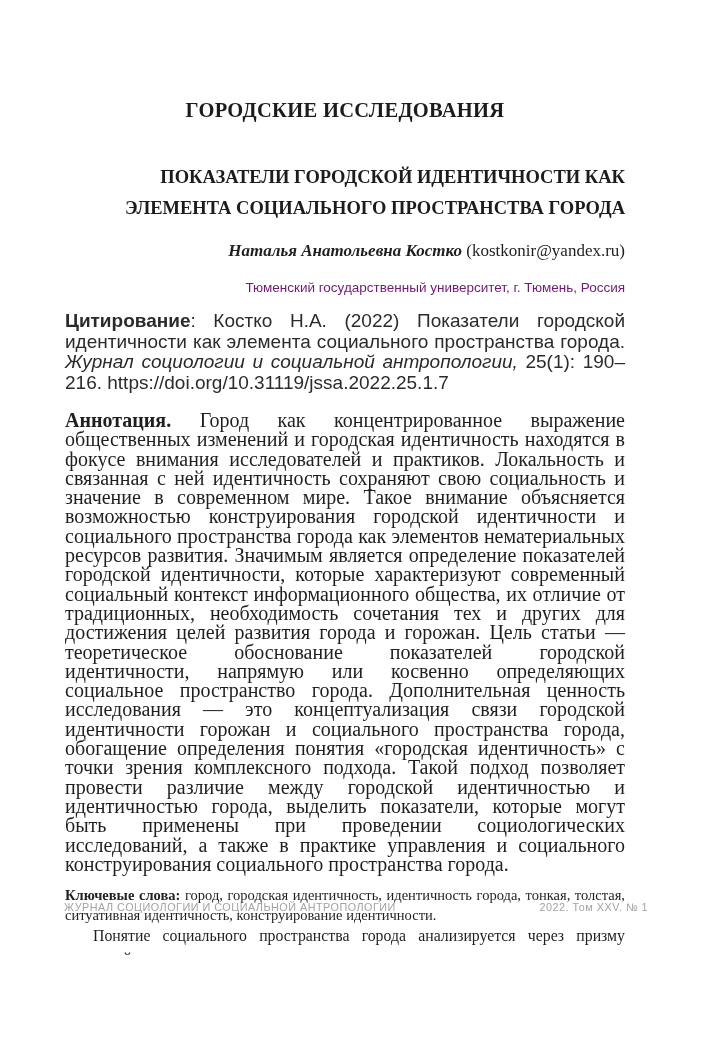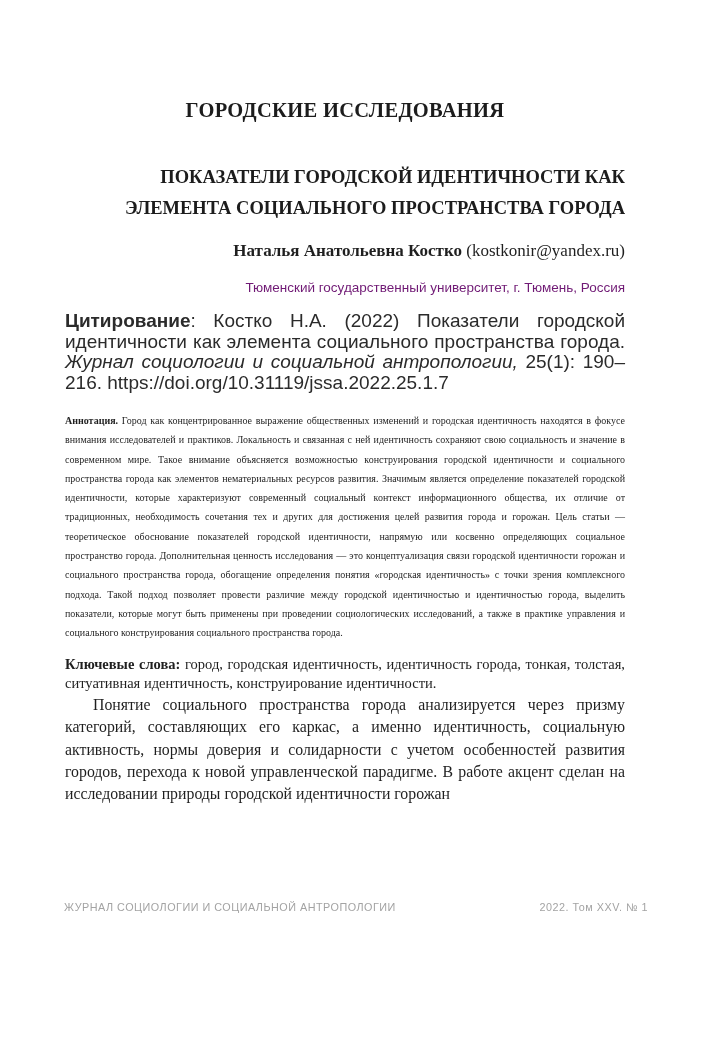--- a/index.html
+++ b/index.html
@@ -34,20 +34,21 @@
     font-weight: bold;
     color: #1c1c1c;
   }
   .author-line {
     margin: 0 0 19px 0;
     text-align: right;
     font-size: 17px;
   }
   .author-name {
     font-weight: bold;
+    font-style: italic;
   }
   .author-email {
     font-style: normal;
     font-weight: normal;
   }
   .affiliation {
     margin: 0 0 16px 0;
     text-align: right;
     font-family: "Liberation Sans", "DejaVu Sans", sans-serif;
     font-size: 13.5px;
@@ -58,21 +59,21 @@
     font-family: "Liberation Sans", "DejaVu Sans", sans-serif;
     font-size: 19px;
     line-height: 20.5px;
     text-align: justify;
     color: #2b2b2b;
   }
   .citation-label { font-weight: bold; }
   .citation-journal { font-style: italic; }
   .abstract {
     margin: 0 0 12px 0;
-    font-size: 10px;
+    font-size: 20px;
     line-height: 19.3px;
     text-align: justify;
   }
   .abstract-label { font-weight: bold; }
   .keywords {
     margin: 0;
     font-size: 14.5px;
     line-height: 19.6px;
     text-align: justify;
   }

